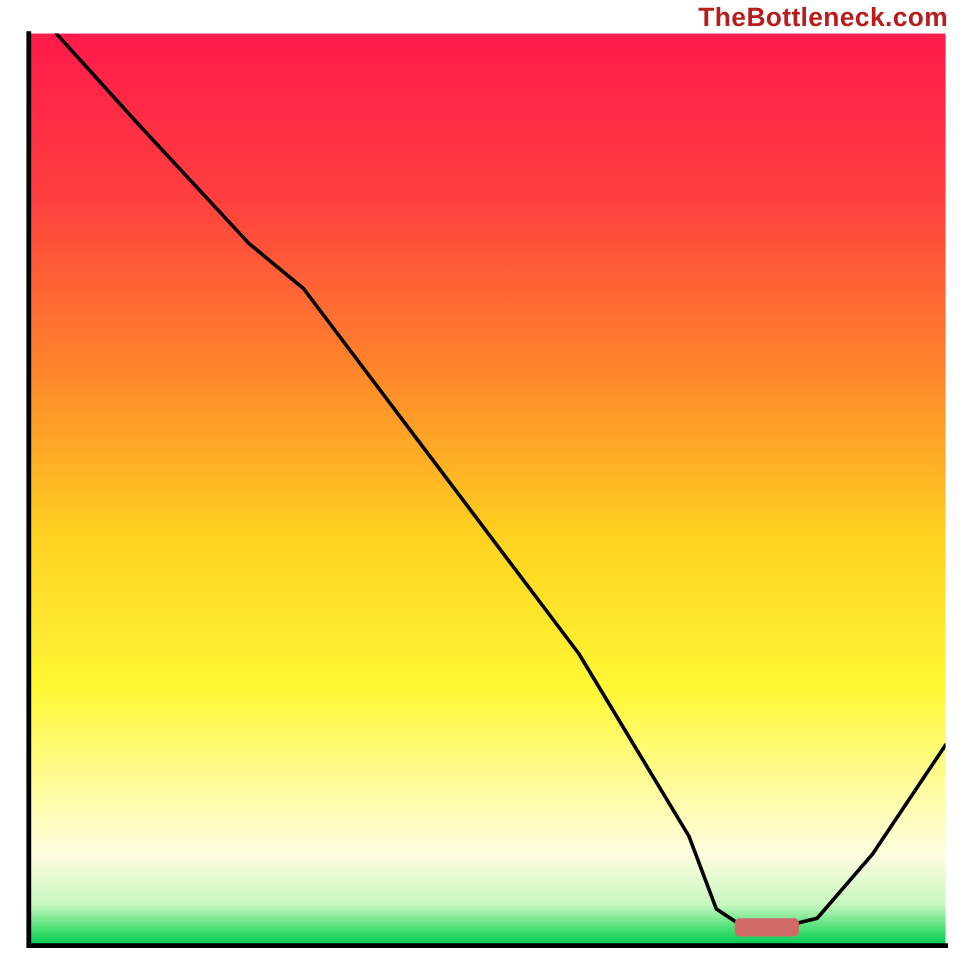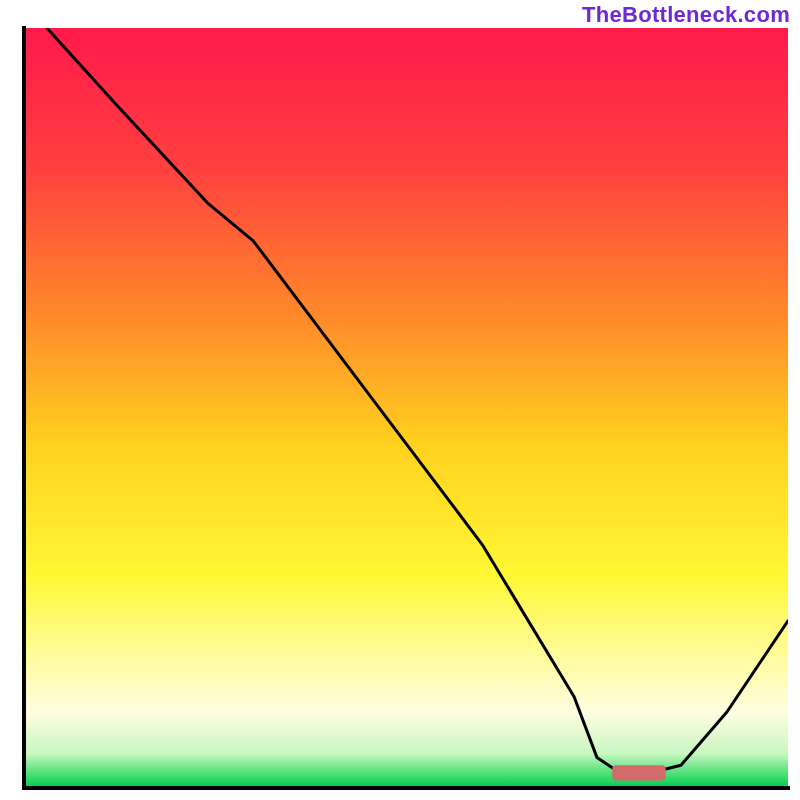--- a/index.html
+++ b/index.html
@@ -15,21 +15,21 @@
     position: relative;
     width: 800px;
     height: 800px;
   }
   .watermark {
     position: absolute;
     top: 2px;
     right: 10px;
     font-size: 22px;
     font-weight: 600;
-    color: #6d28d9;
+    color: #b91c1c;
     letter-spacing: 0.3px;
     z-index: 20;
   }
   svg.plot {
     position: absolute;
     top: 0;
     left: 0;
     z-index: 10;
   }
 </style>

